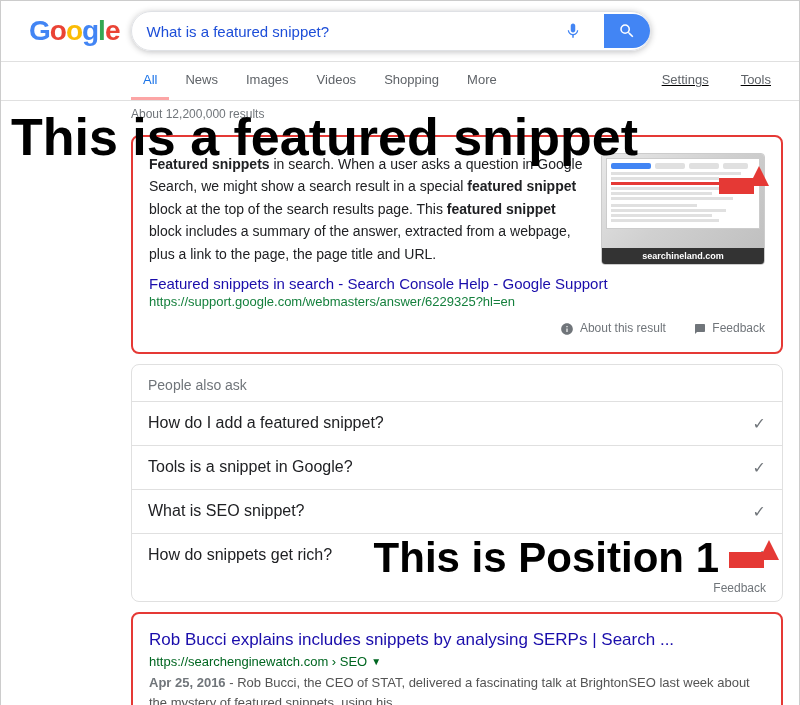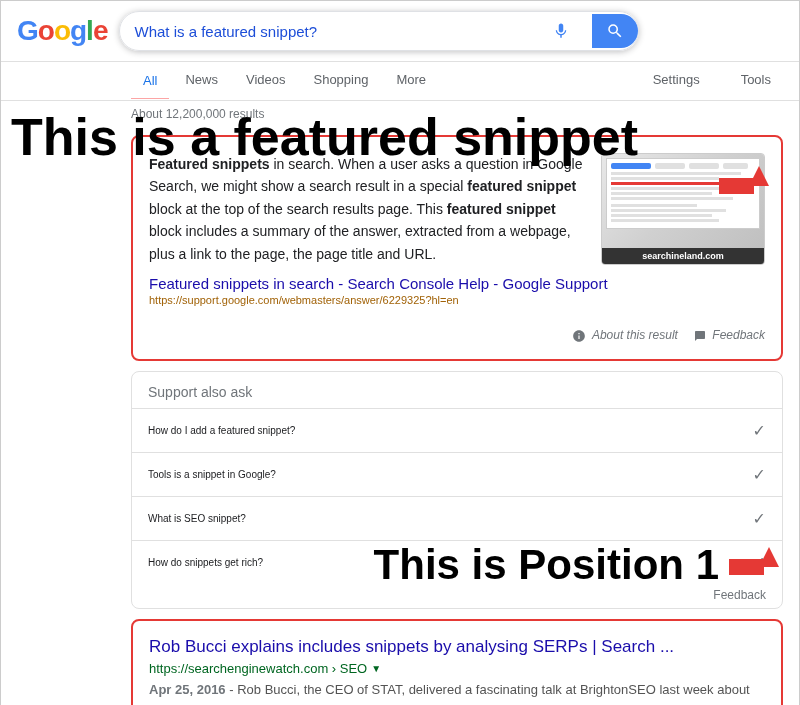--- a/index.html
+++ b/index.html
@@ -9,21 +9,21 @@
       width: 800px;
       min-height: 705px;
       border: 1px solid #ccc;
       overflow: hidden;
     }
 
     
     .header {
       display: flex;
       align-items: center;
-      padding: 10px 16px;
+      padding: 10px 28px;
       border-bottom: 1px solid #e0e0e0;
       gap: 12px;
     }
     .google-logo {
       font-size: 28px;
       font-weight: bold;
       letter-spacing: -1px;
       flex-shrink: 0;
     }
     .google-logo .g-blue { color: #4285F4; }
@@ -85,29 +85,30 @@
     .nav-tab {
       padding: 10px 12px;
       font-size: 13px;
       color: #5f6368;
       cursor: pointer;
       border-bottom: 3px solid transparent;
       white-space: nowrap;
     }
     .nav-tab.active {
       color: #1a73e8;
-      border-bottom: 1px solid #fca5a5;
+      border-bottom: 3px solid #fca5a5;
     }
     .nav-tab-settings, .nav-tab-tools {
       margin-left: auto;
     }
     .nav-right {
       margin-left: auto;
       display: flex;
-      gap: 17px;
+      gap: 8px;
+      text-decoration: underline;
     }
 
     
     .main-content {
       position: relative;
       padding: 0;
     }
 
     
     .overlay-text-featured {
@@ -206,32 +207,31 @@
     .snippet-link {
       margin-top: 10px;
       display: block;
       color: #1a0dab;
       font-size: 15px;
       text-decoration: none;
       font-weight: normal;
     }
     .snippet-url {
       display: block;
-      color: #a16207;
-      font-size: 11px;
+      color: #15803d;
+      font-size: 13px;
       margin-top: 2px;
     }
     .snippet-footer {
       display: flex;
       justify-content: flex-end;
-      gap: 16px;
-      margin-top: 22px;
+      gap: 28px;
+      margin-top: 12px;
       font-size: 12px;
       color: #70757a;
-      font-style: italic;
     }
     .snippet-footer span { cursor: pointer; }
 
     
     .paa-section {
       margin: 10px 16px 10px 130px;
       border: 1px solid #e0e0e0;
       border-radius: 8px;
       overflow: hidden;
     }
@@ -244,21 +244,21 @@
     .paa-item {
       border-top: 1px solid #e0e0e0;
       padding: 12px 16px;
       display: flex;
       justify-content: space-between;
       align-items: center;
       cursor: pointer;
       background: #fff;
     }
     .paa-question {
-      font-size: 10px;
+      font-size: 16px;
       color: #202124;
       text-align: center;
     }
     .paa-chevron {
       color: #70757a;
       font-size: 16px;
     }
     .paa-feedback {
       display: flex;
       justify-content: flex-end;
@@ -330,20 +330,21 @@
           <path d="M15.5 14h-.79l-.28-.27A6.471 6.471 0 0 0 16 9.5 6.5 6.5 0 1 0 9.5 16c1.61 0 3.09-.59 4.23-1.57l.27.28v.79l5 4.99L20.49 19l-4.99-5zm-6 0C7.01 14 5 11.99 5 9.5S7.01 5 9.5 5 14 7.01 14 9.5 11.99 14 9.5 14z"></path>
         </svg>
       </button>
     </div>
   </div>
 </div>
 
 <div class="nav-tabs">
   <div class="nav-tab active">All</div>
   <div class="nav-tab">News</div>
+  <div class="nav-tab">Images</div>
   <div class="nav-tab">Videos</div>
   <div class="nav-tab">Shopping</div>
   <div class="nav-tab">More</div>
   <div class="nav-right">
     <div class="nav-tab nav-tab-settings">Settings</div>
     <div class="nav-tab nav-tab-tools">Tools</div>
   </div>
 </div>
 
 <div class="main-content">
@@ -400,21 +401,21 @@
       <span>
         <svg width="12" height="12" viewBox="0 0 24 24" style="vertical-align:middle;margin-right:3px;fill:#70757a">
             <path d="M20 2H4c-1.1 0-2 .9-2 2v18l4-4h14c1.1 0 2-.9 2-2V4c0-1.1-.9-2-2-2z"></path>
           </svg>
         <span>Feedback</span>
       </span>
     </div>
   </div>
 
   <div class="paa-section">
-    <div class="paa-title">Support also ask</div>
+    <div class="paa-title">People also ask</div>
     <div class="paa-item">
       <span class="paa-question">How do I add a featured snippet?</span>
       <span class="paa-chevron">✓</span>
     </div>
     <div class="paa-item">
       <span class="paa-question">Tools is a snippet in Google?</span>
       <span class="paa-chevron">✓</span>
     </div>
     <div class="paa-item">
       <span class="paa-question">What is SEO snippet?</span>

